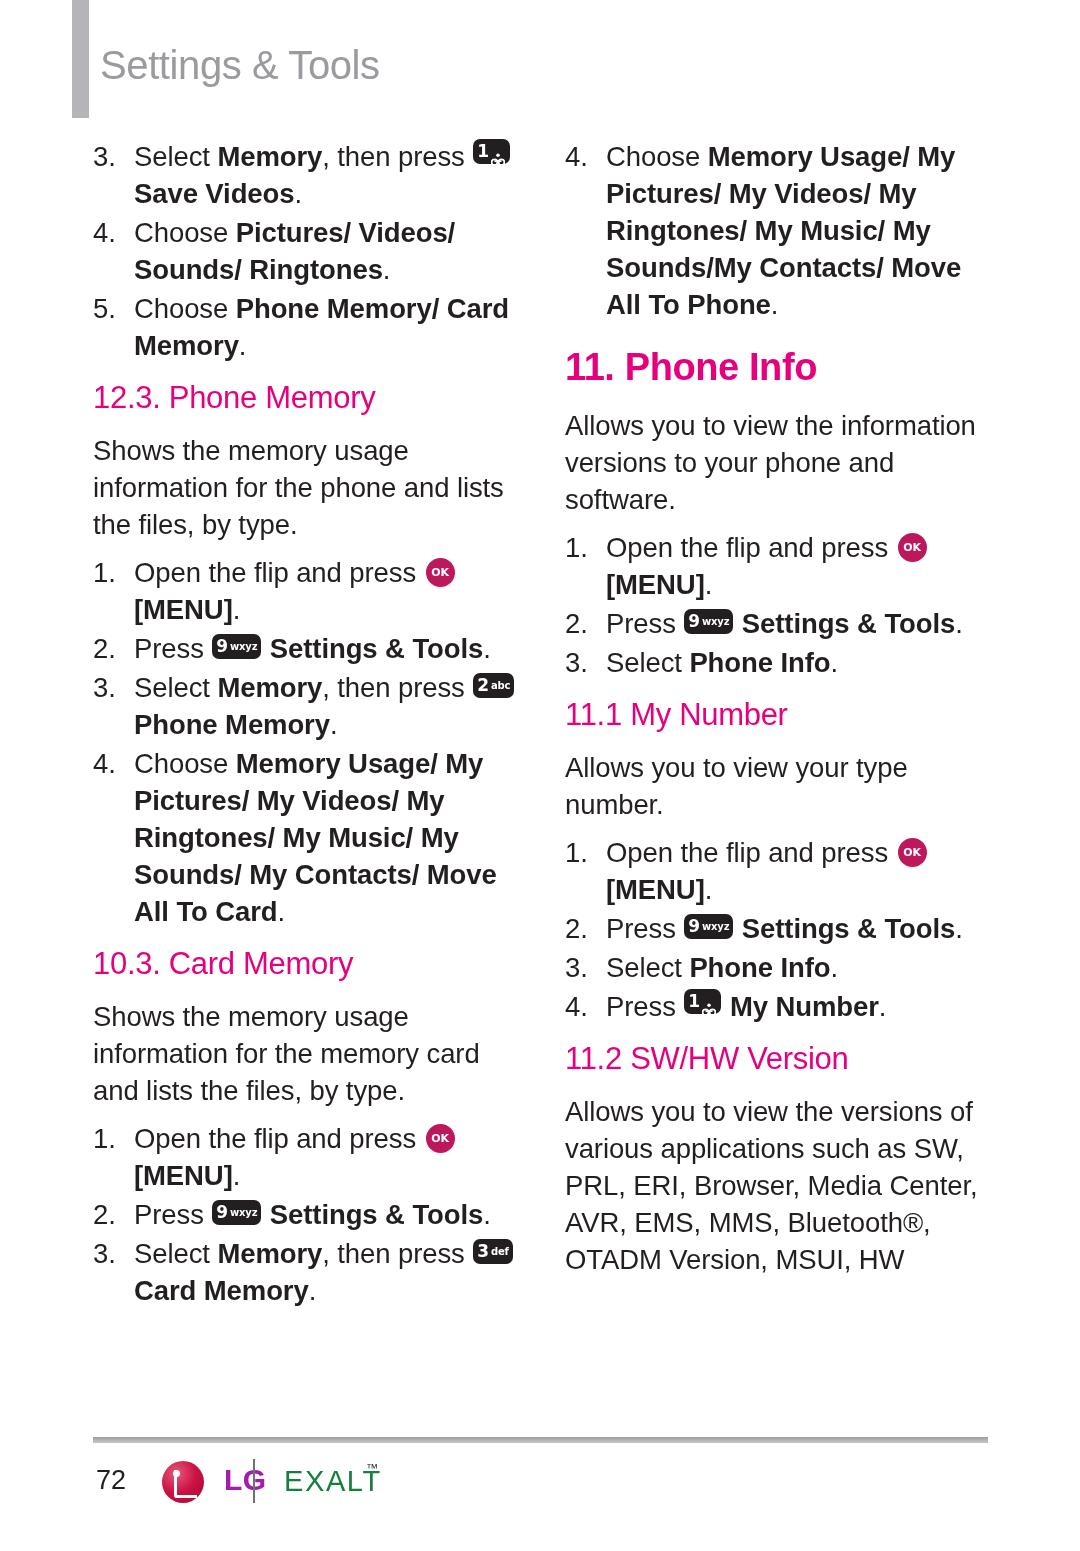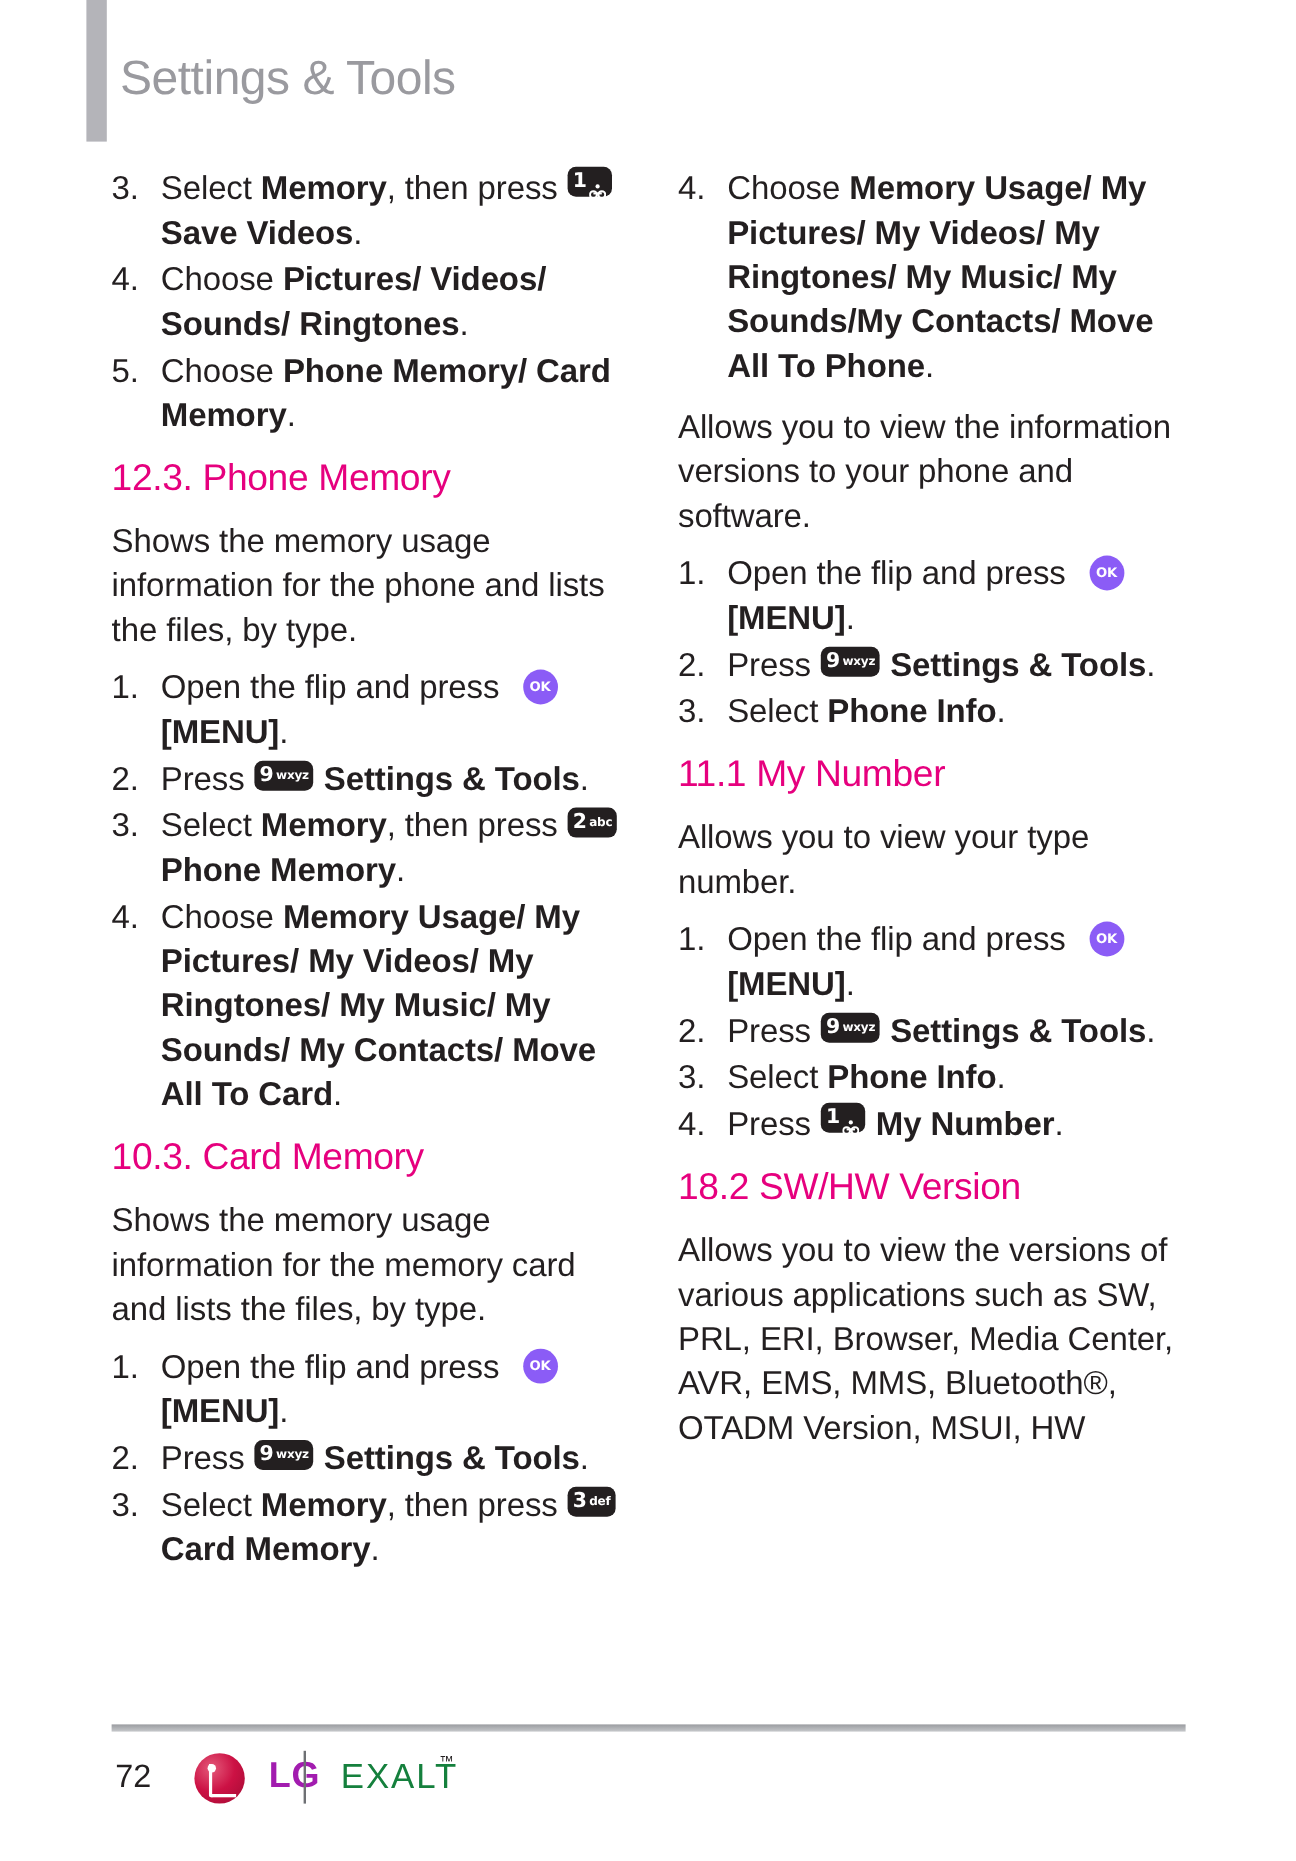--- a/index.html
+++ b/index.html
@@ -138,23 +138,23 @@
     display: inline-block;
     width: 14px; height: 14px;
     vertical-align: 3px;
     margin-left: 2px;
   }
   .key-ok {
     display: inline-block;
     vertical-align: -5px;
     width: 29px; height: 29px;
     border-radius: 50%;
-    background: #8b5cf6;
+    background: #be185d;
     position: relative;
-    margin: 0 12px;
+    margin: 0 2px;
   }
   .key-ok span {
     position: absolute;
     left: 0; right: 0; top: 0; bottom: 0;
     color: #ffffff;
     font-family: "DejaVu Sans", sans-serif;
     font-size: 11px;
     font-weight: 700;
     line-height: 29px;
     text-align: center;
@@ -270,20 +270,21 @@
         <li><span class="num">2.</span><span>Press </span><span class="key"><span class="kd">9</span><span class="kl">wxyz</span></span> <span class="b">Settings &amp; Tools</span><span>.</span></li>
         <li><span class="num">3.</span><span>Select </span><span class="b">Memory</span><span>, then press </span><span class="key"><span class="kd">3</span><span class="kl">def</span></span> <span class="b">Card Memory</span><span>.</span></li>
       </ol>
   </div>
 
   <div class="col" id="col-right">
     <ol class="olist" id="right-continued">
         <li><span class="num">4.</span><span>Choose </span><span class="b">Memory Usage/ My Pictures/ My Videos/ My Ringtones/ My Music/ My Sounds/My Contacts/ Move All To Phone</span><span>.</span></li>
       </ol>
 
+    <div class="h-main">11. Phone Info</div>
     <p class="para">Allows you to view the information versions to your phone and software.</p>
     <ol class="olist" id="right-pi-steps">
         <li><span class="num">1.</span><span>Open the flip and press </span><span class="key-ok"><span>OK</span></span> <span class="b">[MENU]</span><span>.</span></li>
         <li><span class="num">2.</span><span>Press </span><span class="key"><span class="kd">9</span><span class="kl">wxyz</span></span> <span class="b">Settings &amp; Tools</span><span>.</span></li>
         <li><span class="num">3.</span><span>Select </span><span class="b">Phone Info</span><span>.</span></li>
       </ol>
 
     <div class="h-sub">11.1 My Number</div>
     <p class="para">Allows you to view your type number.</p>
     <ol class="olist" id="right-mn-steps">
@@ -291,21 +292,21 @@
         <li><span class="num">2.</span><span>Press </span><span class="key"><span class="kd">9</span><span class="kl">wxyz</span></span> <span class="b">Settings &amp; Tools</span><span>.</span></li>
         <li><span class="num">3.</span><span>Select </span><span class="b">Phone Info</span><span>.</span></li>
         <li><span class="num">4.</span><span>Press </span><span class="key"><span class="kd">1</span><span class="kvm"><svg viewBox="0 0 24 24" width="14" height="14">
                 <circle cx="6" cy="16" r="5" fill="none" stroke="#fff" stroke-width="3"></circle>
                 <circle cx="18" cy="16" r="5" fill="none" stroke="#fff" stroke-width="3"></circle>
                 <rect x="6" y="12.5" width="12" height="3" fill="#fff"></rect>
                 <circle cx="12" cy="4" r="3" fill="#fff"></circle>
               </svg></span></span> <span class="b">My Number</span><span>.</span></li>
       </ol>
 
-    <div class="h-sub">18.2 SW/HW Version</div>
+    <div class="h-sub">11.2 SW/HW Version</div>
     <p class="para">Allows you to view the versions of various applications such as SW, PRL, ERI, Browser, Media Center, AVR, EMS, MMS, Bluetooth®, OTADM Version, MSUI, HW</p>
   </div>
 </div>
 
 <div id="footer">
   <div id="footer-rule"></div>
   <div id="page-number">72</div>
   <div id="lg-logo">
     <div class="lg-curve"></div>
     <div class="lg-eye"></div>

